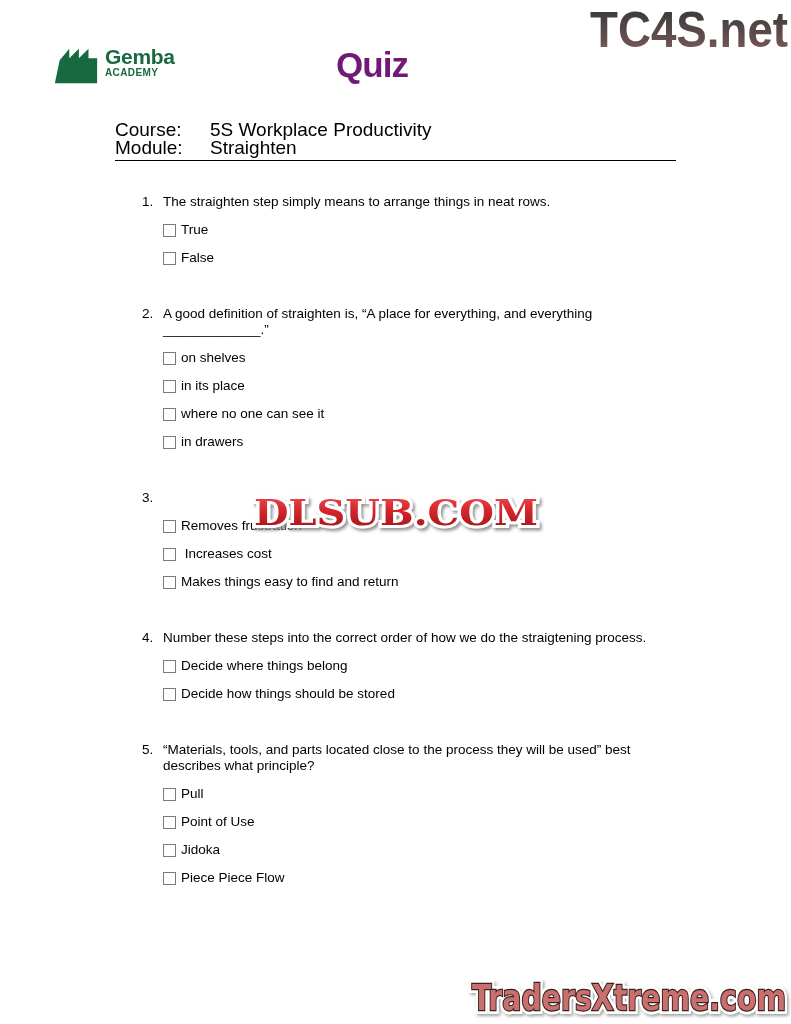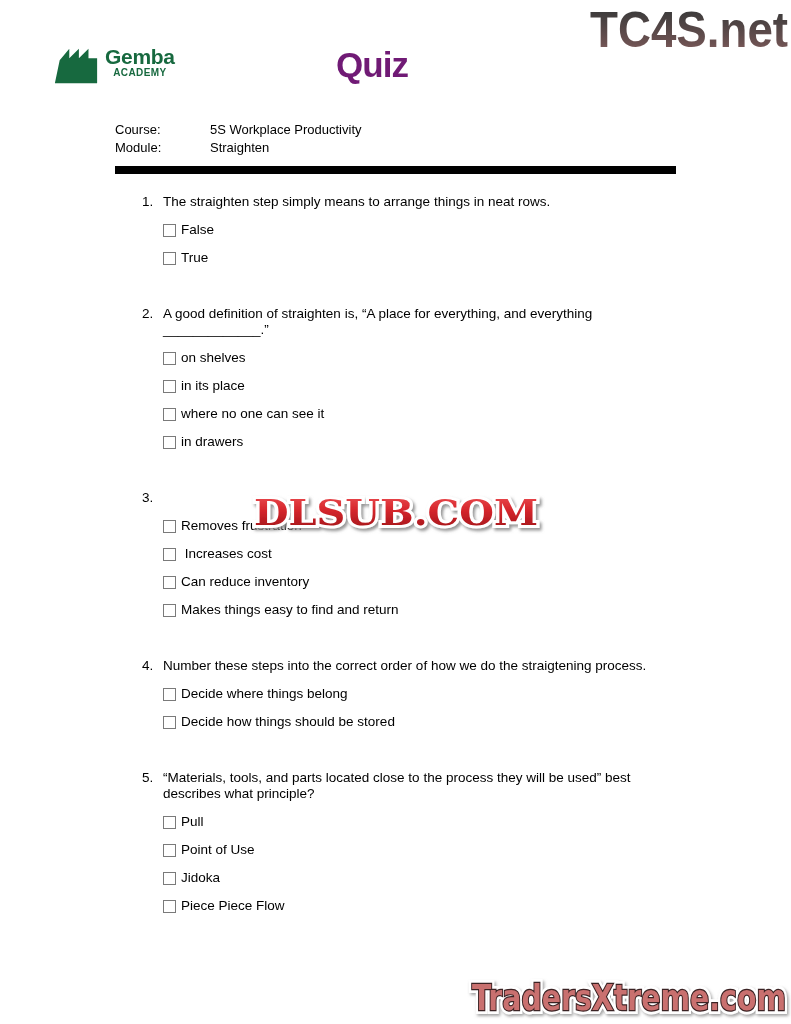--- a/index.html
+++ b/index.html
@@ -10,33 +10,33 @@
     background:#ffffff;
     font-family:"Liberation Sans", sans-serif;
     color:#000;
     overflow:hidden;
   }
   
   .wm-top { position:absolute; left:588px; top:2px; }
   
   .logo { position:absolute; left:52px; top:44px; display:flex; align-items:flex-start; }
   .logo-icon { width:48px; height:40px; }
-  .logo-text { margin-left:5px; color:#17693f; padding-top:3px;text-align:center; }
+  .logo-text { margin-left:5px; color:#17693f; padding-top:3px; }
   .logo-name { font-size:21px; font-weight:bold; line-height:19px; letter-spacing:-0.3px; }
   .logo-sub  { font-size:10px; font-weight:bold; line-height:14px; letter-spacing:0.4px; }
   
   .title {
     position:absolute; left:283px; top:46px; width:178px; margin:0;
     text-align:center; font-size:35px; line-height:38px; font-weight:bold;
     letter-spacing:-1px; color:#701a75;
   }
   
   .meta {
     position:absolute; left:115px; top:121px; width:561px;
-    font-size:13px; border-bottom:8px solid #000000; padding-bottom:9px;
+    font-size:19px; border-bottom:1px solid #000000; padding-bottom:3px;
   }
   .meta-row { line-height:18px; }
   .meta-label { display:inline-block; width:95px; }
   
   .questions { position:absolute; left:142px; top:194px; width:538px; font-size:13.5px; }
   .question + .question { margin-top:40px; }
   .q-head { display:flex; }
   .q-num { flex:0 0 21px; line-height:16px; }
   .q-text { line-height:16px; max-width:515px; }
   .options { margin-left:21px; }
@@ -91,26 +91,26 @@
 
   <div class="questions">
   <div class="question">
     <div class="q-head">
       <span class="q-num">1.</span>
       <span class="q-text">The straighten step simply means to arrange things in neat rows.</span>
     </div>
     <div class="options">
   <div class="opt-row">
     <span class="checkbox"></span>
+    <span class="opt-label">True</span>
+  </div>
+
+  <div class="opt-row">
+    <span class="checkbox"></span>
     <span class="opt-label">False</span>
-  </div>
-
-  <div class="opt-row">
-    <span class="checkbox"></span>
-    <span class="opt-label">True</span>
   </div>
 </div>
   </div>
 
   <div class="question">
     <div class="q-head">
       <span class="q-num">2.</span>
       <span class="q-text">A good definition of straighten is, “A place for everything, and everything _____________.”</span>
     </div>
     <div class="options">
@@ -144,24 +144,20 @@
   <div class="opt-row">
     <span class="checkbox"></span>
     <span class="opt-label">Removes frustration</span>
   </div>
 
   <div class="opt-row">
     <span class="checkbox"></span>
     <span class="opt-label"> Increases cost</span>
   </div>
 
-  <div class="opt-row">
-    <span class="checkbox"></span>
-    <span class="opt-label">Can reduce inventory</span>
-  </div>
 
   <div class="opt-row">
     <span class="checkbox"></span>
     <span class="opt-label">Makes things easy to find and return</span>
   </div>
 </div>
   </div>
 
   <div class="question">
     <div class="q-head">

